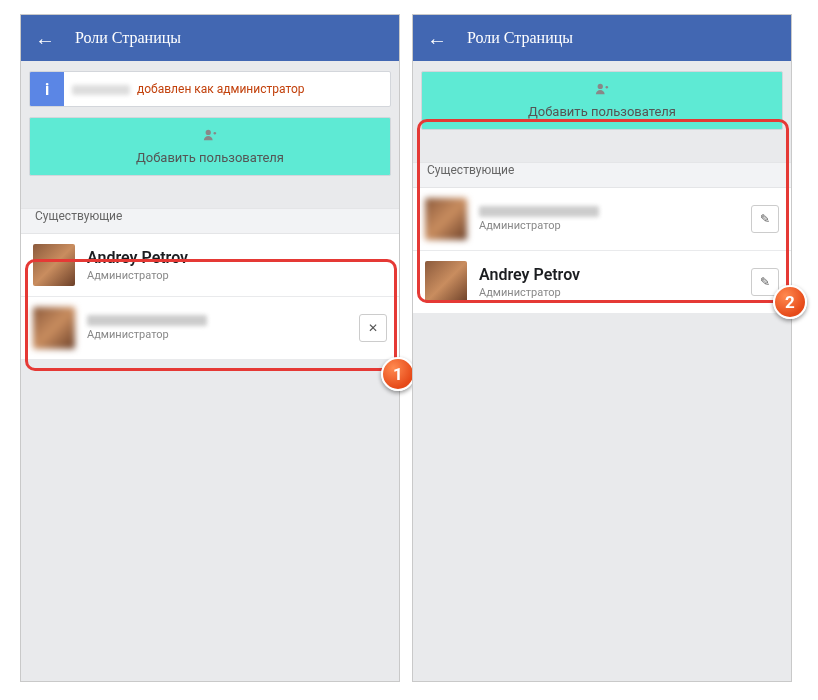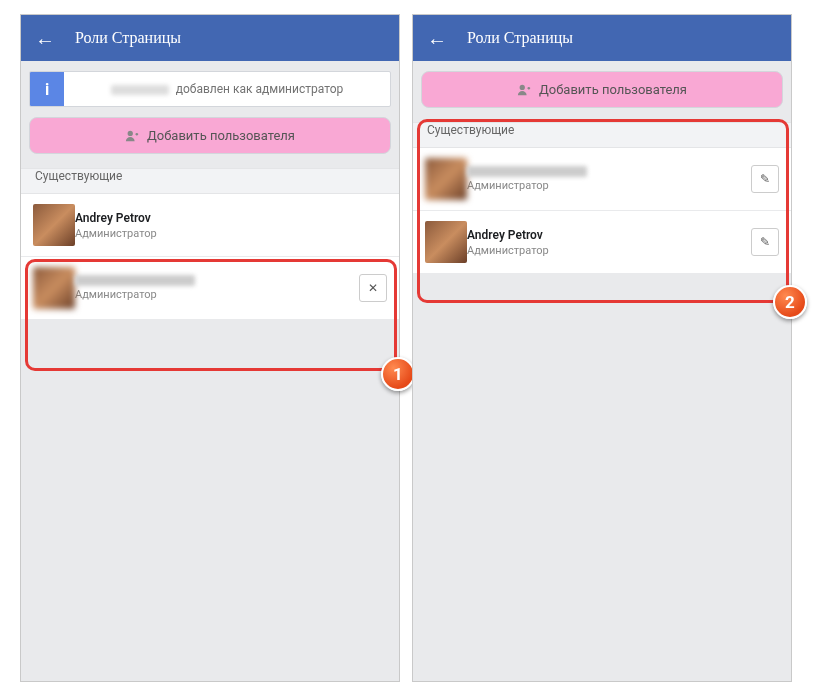--- a/index.html
+++ b/index.html
@@ -57,86 +57,87 @@
       display: flex;
       align-items: center;
       justify-content: center;
       color: #fff;
       font-weight: bold;
     }
     .info-text {
       flex: 1;
       padding: 10px 8px;
       font-size: 12px;
-      color: #737373;
-      text-align: center;
+      color: #c2410c;
     }
     .blur-name {
       display: inline-block;
       width: 58px;
       height: 10px;
       background: #ddd;
       filter: blur(2px);
       vertical-align: middle;
       border-radius: 2px;
       margin-right: 4px;
     }
     .add-user-btn {
       margin: 10px 8px 0 8px;
-      background: #f9a8d4;
+      background: #5eead4;
       border: 1px solid #d3d6db;
-      border-radius: 8px;
+      border-radius: 2px;
       padding: 10px;
       display: flex;
       align-items: center;
       justify-content: center;
       gap: 8px;
       font-size: 13px;
       color: #555;
       cursor: pointer;
+      flex-direction: column;
     }
     .add-user-icon {
       width: 14px;
       height: 14px;
       display: inline-block;
     }
     .section-header {
       padding: 0 14px 10px 14px;
       font-size: 12px;
       color: #666;
       background: #f2f3f5;
       border-top: 1px solid #e4e5e7;
       border-bottom: 1px solid #e4e5e7;
-      margin-top: 14px;
+      margin-top: 32px;
     }
     .user-row {
       background: #fff;
       display: flex;
       align-items: center;
       padding: 10px 12px;
       border-bottom: 1px solid #e9eaec;
+      gap: 12px;
     }
     .avatar {
       width: 42px;
       height: 42px;
       background: linear-gradient(135deg, #8b5a3c 0%, #c98d5f 50%, #6b3f28 100%);
       border-radius: 2px;
       flex-shrink: 0;
     }
     .avatar.blurred {
       filter: blur(3px);
     }
     .user-info {
       flex: 1;
       display: flex;
       flex-direction: column;
       gap: 2px;
     }
     .user-name {
-      font-size: 12px;
+      font-size: 16px;
       font-weight: 600;
       color: #1c1e21;
     }
     .user-name.blurred {
       display: block;
       width: 120px;
       height: 11px;
       background: #ccc;
       filter: blur(2px);
       border-radius: 2px;

